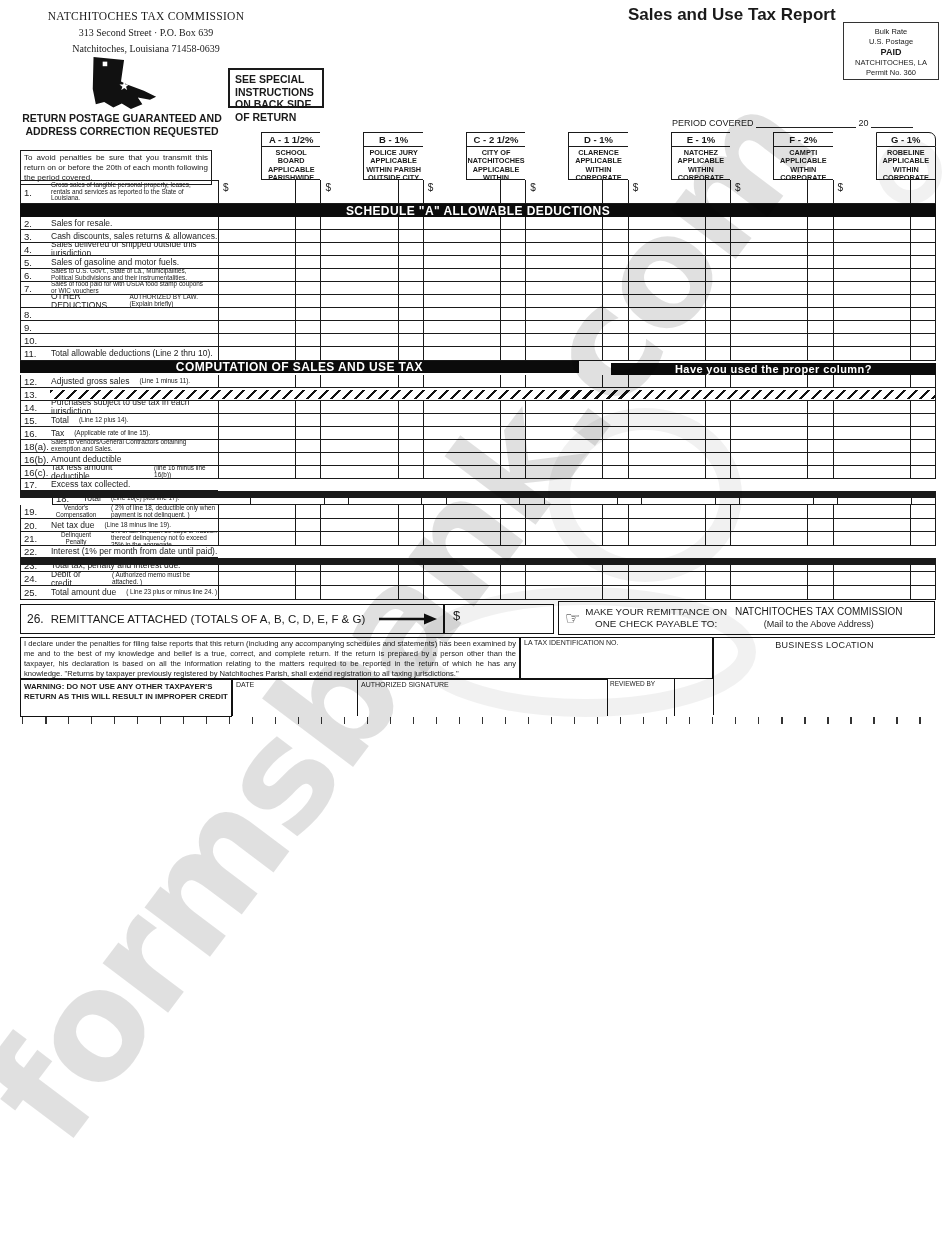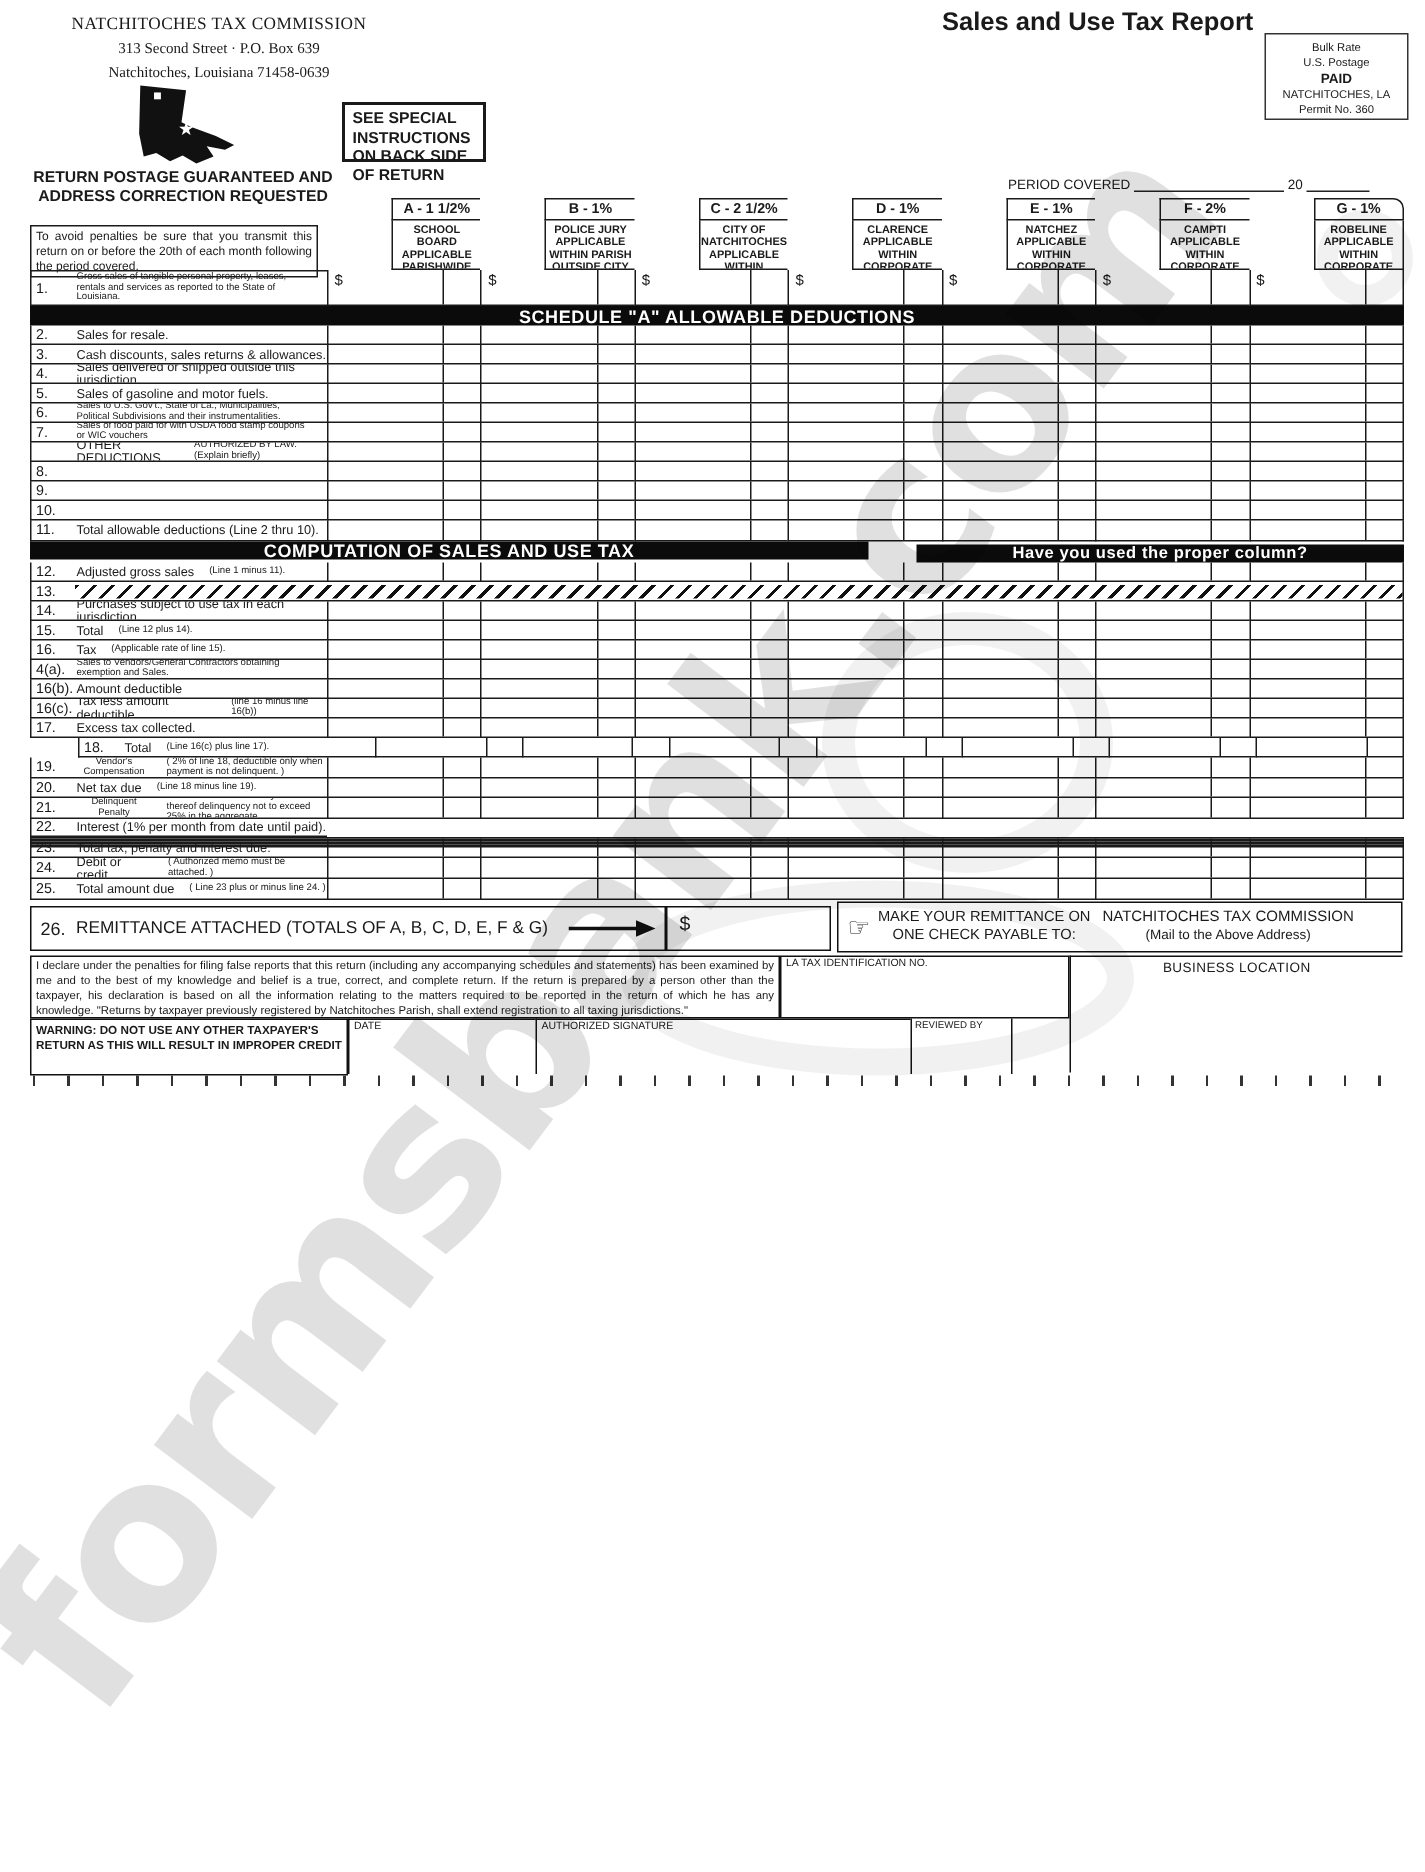--- a/index.html
+++ b/index.html
@@ -611,21 +611,21 @@
         </div>
         <div class="mcell">
           <i class="cd"></i>
         </div>
         <div class="mcell mlast">
           <i class="cd"></i>
         </div>
       </div>
       <div class="trow" style="height: 13px;">
         <div class="lcell">
-          <span class="num">4(a).</span>
+          <span class="num">18(a).</span>
           <span class="lab tiny">Sales to Vendors/General Contractors obtaining exemption and Sales.</span>
         </div>
         <div class="mcell">
           <i class="cd"></i>
         </div>
         <div class="mcell">
           <i class="cd"></i>
         </div>
         <div class="mcell">
           <i class="cd"></i>
@@ -691,21 +691,21 @@
         <div class="mcell">
           <i class="cd"></i>
         </div>
         <div class="mcell">
           <i class="cd"></i>
         </div>
         <div class="mcell mlast">
           <i class="cd"></i>
         </div>
       </div>
-      <div class="trow" style="height: 13px;">
+      <div class="trow" style="height: 13px; flex-direction: column;">
         <div class="lcell">
           <span class="num">17.</span>
           <span class="lab">Excess tax collected.</span>
         </div>
         <div class="mcell">
           <i class="cd"></i>
         </div>
         <div class="mcell">
           <i class="cd"></i>
         </div>

